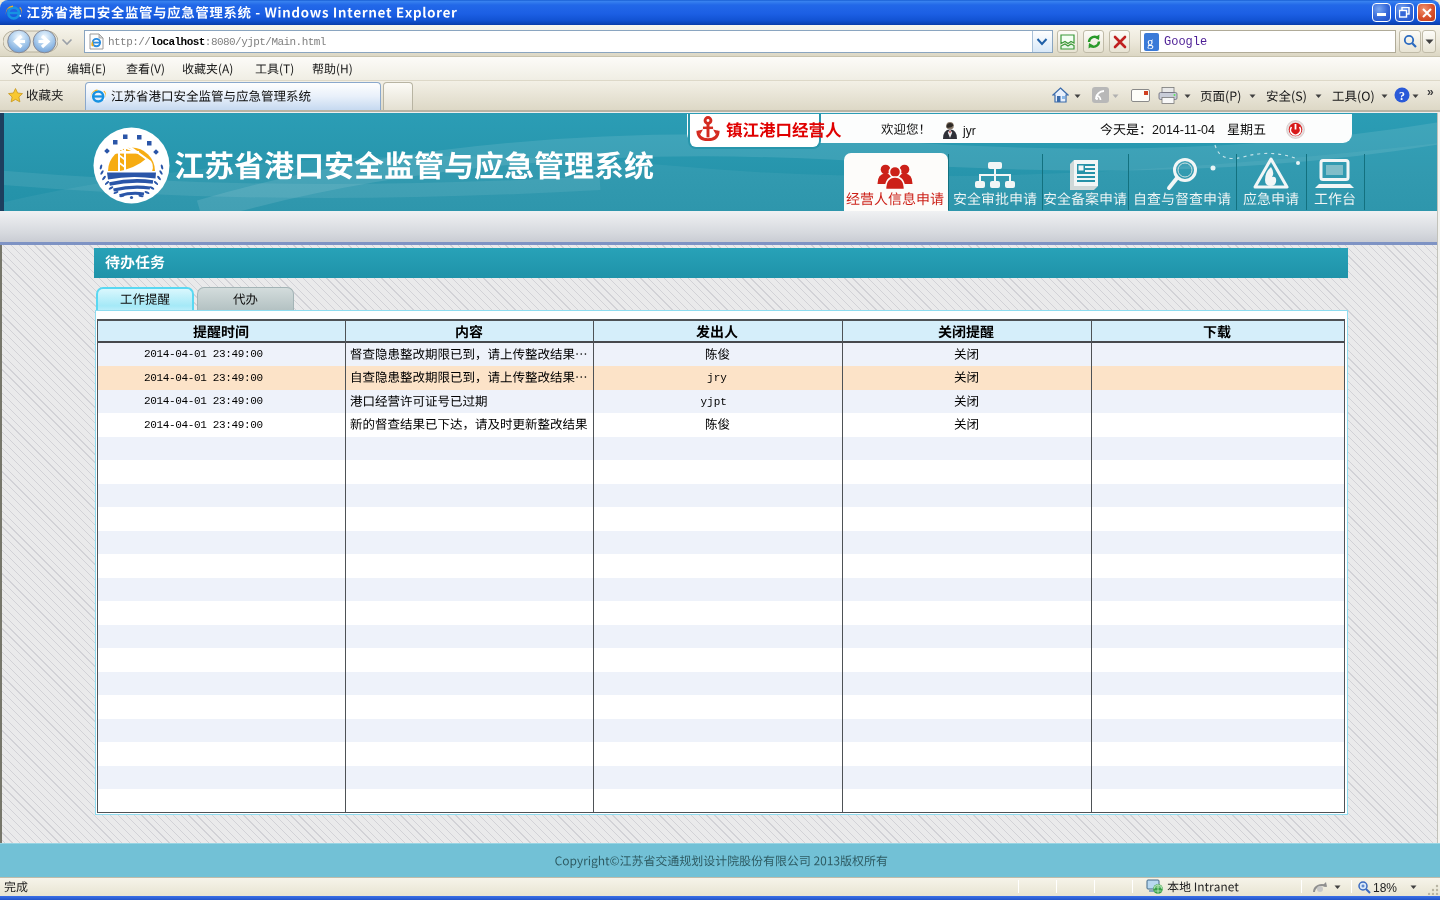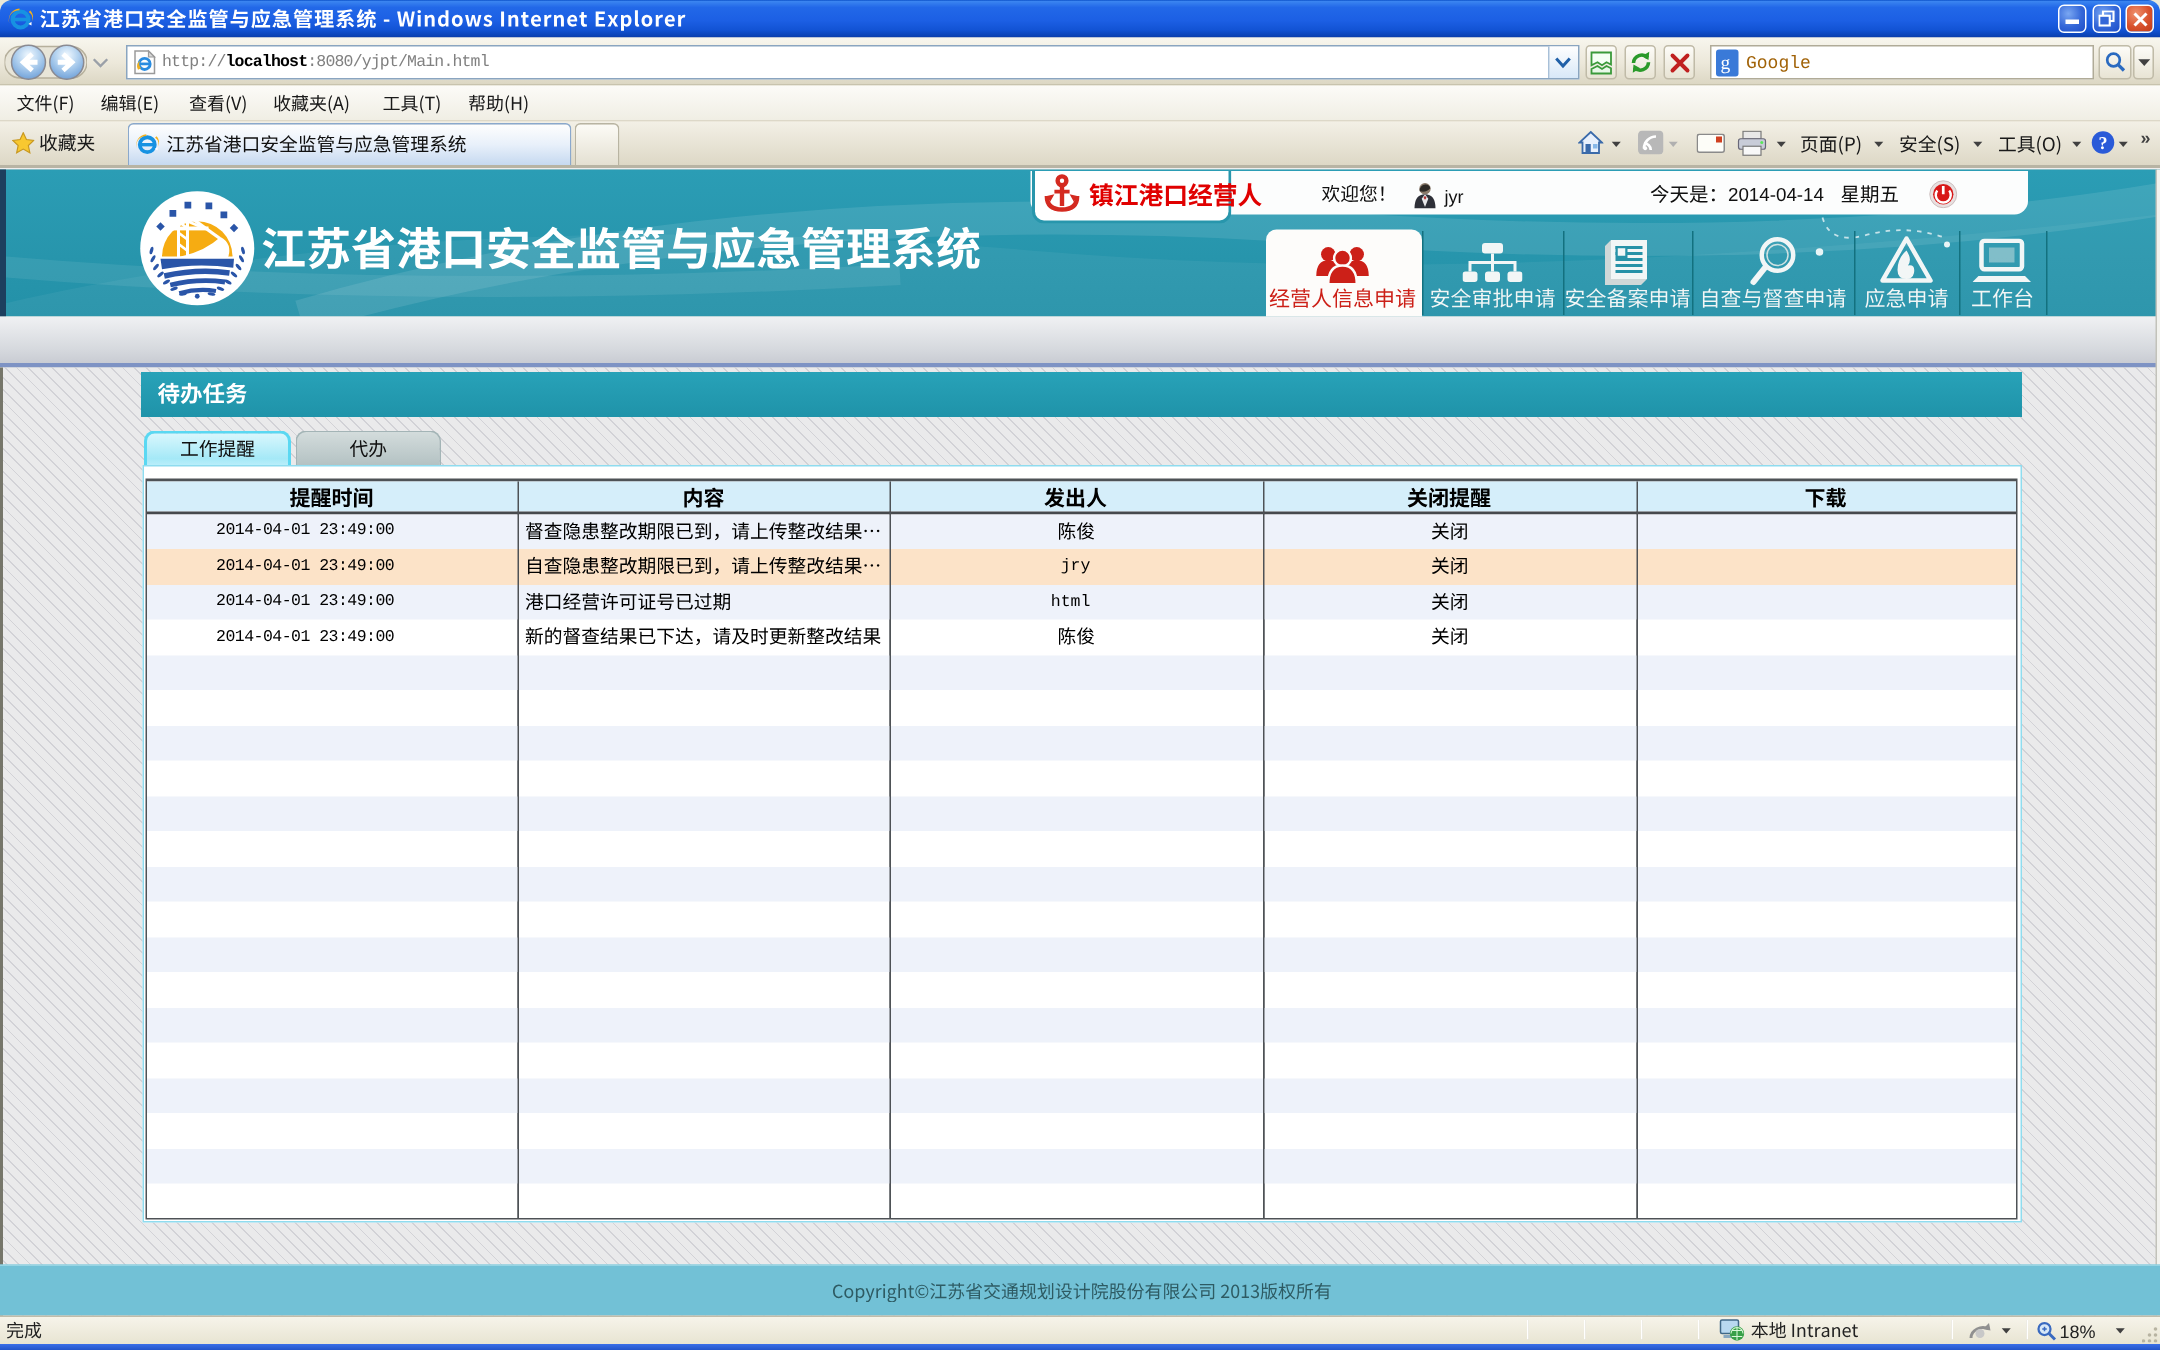--- a/index.html
+++ b/index.html
@@ -158,21 +158,21 @@
 <path d="M13.5 1.5 L13 7 L8.5 4.5 Z" fill="#2a9a2a"></path>
 <path d="M13 8.5 A5.5 5.5 0 0 1 3.5 12" fill="none" stroke="#2a9a2a" stroke-width="2.4"></path>
 <path d="M2.5 15.5 L3 10 L7.5 12.5 Z" fill="#2a9a2a"></path>
   </svg>
 <svg class="ab" style="left:1113px;top:35px" width="14" height="14" viewBox="0 0 14 14">
     <path d="M2 2 L12 12 M12 2 L2 12" stroke="#c02020" stroke-width="2.6" stroke-linecap="round"></path>
   </svg>
 <div class="ab" style="left:1140px;top:30px;width:256px;height:23px;background:#fff;border:1px solid #b0ab98"></div>
 <div class="ab" style="left:1143.5px;top:32.5px;width:15px;height:18px;background:#3a7ad8;border-radius:2px"></div>
 <div class="ab" style="left:1147px;top:33.5px;color:#fff;font-size:13px;font-family:'Liberation Serif',serif">g</div>
-<div class="ab mono" style="left:1164px;top:35px;font-size:12px;color:#a16207">Google</div>
+<div class="ab mono" style="left:1164px;top:35px;font-size:12px;color:#4c1d95">Google</div>
 <div class="ab" style="left:1399px;top:30px;width:22px;height:23px;background:linear-gradient(180deg,#fdfcf8,#e8e4d4);border:1px solid #c0bba8;border-radius:3px"></div>
 <div class="ab" style="left:1422px;top:30px;width:14px;height:23px;background:linear-gradient(180deg,#fdfcf8,#e8e4d4);border:1px solid #c0bba8;border-radius:3px"></div>
 <svg class="ab" style="left:1403px;top:34px" width="15" height="15" viewBox="0 0 15 15">
 <circle cx="6" cy="6" r="4.2" fill="none" stroke="#2a6ac0" stroke-width="1.8"></circle>
     <path d="M9.2 9.2 L13 13" stroke="#2a6ac0" stroke-width="2.2"></path>
   </svg>
 <svg class="ab" style="left:1425px;top:39px" width="9" height="6" viewBox="0 0 9 6">
     <path d="M0.5 0.5 L4.5 5 L8.5 0.5" fill="#404040"></path>
   </svg>
 <div id="menubar"></div>
@@ -456,21 +456,21 @@
   </svg>
 <div class="ab" style="left:963px;top:124px;font-size:12px;color:#111">jyr</div>
 <div class="ab" style="left:1100.0px;top:122.8px">
     <svg class="tr " width="52.0" height="14.6" viewBox="0 -860 4000.0 1120" style="width:52.0px;height:14.6px" fill="#111">
       <path transform="translate(0.0 0) scale(1 -1)" d="M161 348H783V272H161ZM390 533 441 579Q474 556 510 528Q547 499 580 470Q614 442 635 420L580 367Q561 390 529 419Q497 448 460 478Q423 509 390 533ZM531 806Q568 759 619 712Q670 666 728 622Q787 579 848 543Q909 507 965 482Q955 474 944 462Q933 450 923 438Q913 425 906 415Q851 443 790 483Q730 523 671 570Q612 618 560 670Q507 721 467 773ZM495 847 567 813Q511 730 436 655Q360 580 272 518Q184 455 92 408Q83 424 67 442Q51 461 35 475Q126 515 212 574Q298 632 372 702Q445 772 495 847ZM773 348H787L801 352L859 324Q828 282 789 232Q750 181 707 127Q664 73 621 19Q578 -35 538 -83L461 -48Q502 0 546 53Q590 106 632 158Q675 211 712 258Q748 305 773 339Z"></path>
       <path transform="translate(1000.0 0) scale(1 -1)" d="M542 418Q591 261 697 149Q803 37 966 -10Q958 -18 948 -30Q938 -41 930 -54Q921 -67 915 -77Q803 -40 718 27Q632 94 572 188Q511 282 473 400ZM102 763H894V687H102ZM66 455H937V379H66ZM454 737H533V568Q533 506 525 438Q517 369 493 299Q469 229 420 162Q372 94 292 33Q211 -28 91 -78Q86 -69 78 -57Q69 -45 60 -34Q50 -22 42 -15Q155 31 230 87Q306 143 350 204Q395 265 418 328Q440 391 447 452Q454 514 454 568Z"></path>
       <path transform="translate(2000.0 0) scale(1 -1)" d="M59 399H943V332H59ZM503 220H878V154H503ZM471 369H546V-10H471ZM274 207Q305 125 358 83Q412 41 489 26Q566 11 664 11Q675 11 704 11Q733 11 770 11Q808 11 846 11Q884 11 916 11Q947 11 963 12Q957 3 952 -10Q946 -23 942 -36Q938 -50 935 -60H875H661Q573 -60 503 -50Q433 -40 378 -14Q323 12 282 60Q242 108 212 184ZM231 299 306 289Q282 164 228 71Q175 -22 92 -81Q87 -74 77 -64Q67 -54 56 -44Q44 -34 35 -29Q115 23 164 106Q212 190 231 299ZM236 607V525H757V607ZM236 742V661H757V742ZM164 799H833V468H164Z"></path>
       <path transform="translate(3000.0 0) scale(1 -1)" d="M250 486Q220 486 197 506Q174 526 174 560Q174 595 197 616Q220 636 250 636Q280 636 303 616Q326 595 326 560Q326 526 303 506Q280 486 250 486ZM250 -4Q220 -4 197 16Q174 37 174 71Q174 105 197 126Q220 146 250 146Q280 146 303 126Q326 105 326 71Q326 37 303 16Q280 -4 250 -4Z"></path>
     </svg>
   </div>
-<div class="ab" style="left:1152px;top:123px;font-size:12.5px;color:#111">2014-04-14</div>
+<div class="ab" style="left:1152px;top:123px;font-size:12.5px;color:#111">2014-11-04</div>
 <div class="ab" style="left:1227.0px;top:122.8px">
     <svg class="tr " width="39.0" height="14.6" viewBox="0 -860 3000.0 1120" style="width:39.0px;height:14.6px" fill="#111">
       <path transform="translate(0.0 0) scale(1 -1)" d="M182 182H832V121H182ZM203 341H874V277H203ZM65 12H937V-54H65ZM462 422H540V-33H462ZM242 594V504H758V594ZM242 739V651H758V739ZM169 799H835V444H169ZM233 443 307 422Q284 373 252 326Q220 279 184 238Q149 197 113 165Q106 172 94 181Q83 190 71 198Q59 207 50 212Q105 255 154 316Q203 377 233 443Z"></path>
       <path transform="translate(1000.0 0) scale(1 -1)" d="M611 790H888V722H611ZM611 561H888V494H611ZM610 328H890V260H610ZM855 790H927V16Q927 -16 919 -34Q911 -53 889 -62Q868 -71 832 -74Q795 -76 740 -76Q738 -61 731 -40Q724 -18 716 -3Q756 -5 790 -5Q824 -5 835 -4Q846 -3 850 1Q855 5 855 17ZM580 790H650V427Q650 370 646 303Q643 236 633 167Q623 98 602 34Q582 -31 548 -84Q542 -78 531 -69Q520 -60 508 -52Q497 -45 488 -41Q530 26 550 107Q569 188 574 272Q580 355 580 427ZM52 707H531V640H52ZM169 551H423V491H169ZM170 393H424V332H170ZM38 231H531V164H38ZM137 828H205V204H137ZM387 828H457V204H387ZM178 143 249 123Q222 66 182 12Q141 -43 101 -80Q94 -74 83 -66Q72 -57 60 -49Q49 -41 39 -36Q81 -2 118 45Q155 92 178 143ZM321 112 379 143Q399 120 420 94Q440 67 458 41Q476 15 486 -6L424 -42Q416 -21 398 6Q381 32 361 60Q341 89 321 112Z"></path>
       <path transform="translate(2000.0 0) scale(1 -1)" d="M120 743H875V669H120ZM56 49H946V-25H56ZM412 717H495Q483 631 468 534Q452 438 436 341Q420 244 404 158Q389 72 375 6L293 7Q308 73 324 161Q341 249 358 346Q374 442 388 538Q402 634 412 717ZM175 451H728V378H175ZM699 451H707L721 455L779 449Q776 402 772 346Q767 290 761 230Q755 169 748 110Q742 52 736 0L658 6Q665 58 672 118Q678 178 683 238Q688 299 692 352Q696 405 699 441Z"></path>
     </svg>
   </div>
 <svg class="ab" style="left:1286px;top:120px" width="19" height="19" viewBox="0 0 19 19">
 <circle cx="9.5" cy="9.5" r="9" fill="#e8e0e0" stroke="#c0b0b0" stroke-width="0.5"></circle>
 <circle cx="9.5" cy="9.5" r="6.8" fill="#d81818"></circle>
@@ -755,21 +755,21 @@
       <path transform="translate(3000.0 0) scale(1 -1)" d="M311 410V321H698V410ZM240 464H772V267H240ZM169 203H848V-81H774V137H241V-83H169ZM207 19H808V-44H207ZM90 589H918V395H846V529H160V395H90ZM62 756H941V688H62ZM283 840H356V618H283ZM639 840H714V618H639Z"></path>
       <path transform="translate(4000.0 0) scale(1 -1)" d="M488 840 562 829Q541 718 504 620Q468 521 420 454Q412 459 400 466Q387 472 374 478Q360 484 351 488Q385 530 411 586Q437 642 456 707Q476 772 488 840ZM356 363H960V291H356ZM471 678H923V606H471ZM628 658H704V-79H628ZM120 766 168 811Q195 789 224 762Q254 735 280 708Q307 682 322 662L272 609Q256 631 230 658Q204 686 176 714Q147 743 120 766ZM44 528H232V456H44ZM207 -50 195 19 217 50 386 161Q390 147 396 128Q402 110 407 99Q347 57 310 30Q272 4 252 -11Q232 -26 222 -34Q213 -43 207 -50ZM207 -50Q204 -41 197 -28Q190 -15 182 -2Q174 11 167 19Q179 27 192 44Q204 62 204 93V528H277V26Q277 26 266 18Q256 10 242 -2Q228 -14 218 -26Q207 -39 207 -50Z"></path>
       <path transform="translate(5000.0 0) scale(1 -1)" d="M747 747H825V28Q825 -12 814 -34Q802 -55 772 -65Q743 -75 690 -76Q638 -78 563 -78Q561 -67 556 -52Q550 -38 544 -23Q538 -8 532 3Q572 1 610 0Q649 0 678 0Q706 0 718 0Q734 2 740 8Q747 13 747 29ZM158 547H231V93H158ZM189 547H568V173H189V245H494V475H189ZM56 769H948V694H56Z"></path>
       <path transform="translate(6000.0 0) scale(1 -1)" d="M647 743H724V-7H647ZM438 512H512V-12H438ZM675 431H922V360H675ZM386 763H940V693H386ZM352 30H962V-40H352ZM102 769 151 814Q179 793 209 766Q239 740 266 714Q293 688 309 667L257 615Q241 636 214 663Q188 690 158 718Q129 745 102 769ZM181 -52 166 20 185 52 364 188Q368 179 374 166Q379 154 384 142Q390 131 394 124Q330 73 290 42Q250 11 228 -6Q207 -24 197 -34Q187 -44 181 -52ZM50 526H235V454H50ZM181 -52Q177 -44 168 -34Q160 -24 151 -15Q142 -6 135 -1Q144 7 158 22Q171 38 181 60Q191 81 191 107V526H264V56Q264 56 256 48Q247 40 234 27Q222 14 210 -1Q198 -16 190 -30Q181 -43 181 -52Z"></path>
       <path transform="translate(7000.0 0) scale(1 -1)" d="M260 732V596H736V732ZM185 799H815V530H185ZM63 440H933V371H63ZM249 259H759V191H249ZM736 259H816Q816 259 815 253Q814 247 814 239Q813 231 812 225Q800 141 787 86Q774 31 760 -1Q745 -33 726 -50Q708 -65 688 -70Q668 -76 639 -77Q614 -78 568 -78Q522 -77 470 -74Q468 -57 461 -38Q454 -18 444 -2Q497 -7 546 -8Q594 -10 615 -10Q633 -10 644 -8Q655 -7 663 -1Q678 11 690 40Q703 68 714 120Q725 171 736 249ZM281 410 361 399Q350 364 338 326Q326 288 313 253Q300 218 290 191H203Q216 221 230 258Q244 296 258 336Q271 375 281 410Z"></path>
       <path transform="translate(8000.0 0) scale(1 -1)" d="M146 605H222V101Q222 69 232 52Q243 35 272 28Q300 22 355 22Q370 22 407 22Q444 22 492 22Q539 22 588 22Q636 22 676 22Q715 22 736 22Q777 22 802 30Q828 38 842 60Q856 81 864 120Q871 158 876 218Q886 211 900 205Q913 199 927 194Q941 189 952 187Q945 118 933 72Q921 26 898 -1Q876 -28 836 -40Q797 -52 735 -52Q725 -52 696 -52Q668 -52 628 -52Q589 -52 546 -52Q503 -52 464 -52Q425 -52 397 -52Q369 -52 359 -52Q278 -52 231 -39Q184 -26 165 7Q146 40 146 102ZM187 440H777V366H187ZM93 778H825V316H747V703H93Z"></path>
       <path transform="translate(9000.0 0) scale(1 -1)" d="M79 774 137 813Q165 788 194 758Q223 728 248 699Q274 670 290 646L227 602Q214 626 189 656Q164 686 136 717Q107 748 79 774ZM262 465V101H188V395H50V465ZM224 141Q241 141 256 132Q271 123 290 108Q309 94 336 76Q385 46 450 37Q515 28 599 28Q643 28 692 30Q740 31 789 34Q838 36 883 40Q928 43 964 47Q959 37 954 22Q949 7 946 -8Q942 -23 941 -34Q914 -36 872 -38Q829 -39 778 -40Q728 -41 680 -42Q633 -43 597 -43Q504 -43 438 -32Q372 -22 319 11Q288 31 264 51Q239 71 222 71Q206 71 184 54Q163 36 139 7Q115 -22 89 -57L37 14Q89 70 138 106Q186 141 224 141ZM332 660H935V589H332ZM720 837H796V192Q796 154 785 135Q774 116 747 107Q721 98 674 96Q627 93 557 93Q555 110 546 132Q538 154 530 170Q567 169 600 168Q634 167 658 168Q683 168 693 168Q708 169 714 174Q720 179 720 192ZM381 477 441 510Q467 480 494 444Q522 408 546 374Q570 340 584 313L521 275Q507 301 484 336Q461 372 434 409Q406 446 381 477Z"></path>
       <path transform="translate(10000.0 0) scale(1 -1)" d="M611 790H888V722H611ZM611 561H888V494H611ZM610 328H890V260H610ZM855 790H927V16Q927 -16 919 -34Q911 -53 889 -62Q868 -71 832 -74Q795 -76 740 -76Q738 -61 731 -40Q724 -18 716 -3Q756 -5 790 -5Q824 -5 835 -4Q846 -3 850 1Q855 5 855 17ZM580 790H650V427Q650 370 646 303Q643 236 633 167Q623 98 602 34Q582 -31 548 -84Q542 -78 531 -69Q520 -60 508 -52Q497 -45 488 -41Q530 26 550 107Q569 188 574 272Q580 355 580 427ZM52 707H531V640H52ZM169 551H423V491H169ZM170 393H424V332H170ZM38 231H531V164H38ZM137 828H205V204H137ZM387 828H457V204H387ZM178 143 249 123Q222 66 182 12Q141 -43 101 -80Q94 -74 83 -66Q72 -57 60 -49Q49 -41 39 -36Q81 -2 118 45Q155 92 178 143ZM321 112 379 143Q399 120 420 94Q440 67 458 41Q476 15 486 -6L424 -42Q416 -21 398 6Q381 32 361 60Q341 89 321 112Z"></path>
     </svg>
   </div>
-<div class="ab mono" style="left:700.5px;top:395.5px;font-size:11px;color:#000">html</div>
+<div class="ab mono" style="left:700.5px;top:395.5px;font-size:11px;color:#000">yjpt</div>
 <div class="ab" style="left:953.5px;top:394.9px">
     <svg class="tr " width="25.0" height="14.0" viewBox="0 -860 2000.0 1120" style="width:25.0px;height:14.0px" fill="#000">
       <path transform="translate(0.0 0) scale(1 -1)" d="M129 627H881V552H129ZM68 374H935V300H68ZM542 350Q577 263 636 193Q695 123 777 74Q859 24 960 -1Q952 -10 942 -22Q931 -35 922 -48Q913 -62 907 -74Q802 -42 719 14Q636 71 575 151Q514 231 474 331ZM711 836 792 809Q771 770 747 729Q723 688 698 650Q674 613 652 584L589 610Q610 640 633 680Q656 719 676 760Q697 802 711 836ZM224 799 287 831Q319 793 348 746Q378 698 392 663L324 626Q316 650 300 680Q284 710 264 742Q245 773 224 799ZM461 600H546V429Q546 380 538 326Q530 273 505 220Q480 166 432 113Q383 60 302 12Q222 -37 102 -79Q98 -70 89 -58Q80 -46 70 -34Q59 -21 48 -13Q163 26 238 69Q313 112 358 158Q403 205 425 252Q447 298 454 344Q461 389 461 430Z"></path>
       <path transform="translate(1000.0 0) scale(1 -1)" d="M242 512H781V441H242ZM563 646H641V100Q641 67 632 50Q622 32 598 23Q575 14 535 12Q495 10 435 10Q433 25 426 46Q418 67 410 83Q440 82 467 82Q494 81 514 81Q534 81 542 81Q554 82 558 86Q563 90 563 102ZM89 615H163V-80H89ZM104 793 162 829Q186 808 210 782Q235 757 256 732Q278 706 290 685L228 644Q217 665 196 690Q176 716 152 744Q128 771 104 793ZM355 785H882V715H355ZM839 785H913V15Q913 -16 904 -34Q896 -51 876 -60Q855 -69 821 -72Q787 -74 737 -73Q734 -59 728 -38Q721 -17 713 -3Q748 -4 779 -4Q810 -4 820 -4Q831 -3 835 1Q839 5 839 15ZM541 477 611 454Q553 348 460 258Q366 169 248 105Q243 113 234 122Q224 132 214 142Q205 151 196 157Q273 196 340 247Q406 298 458 357Q509 416 541 477Z"></path>
     </svg>
   </div>
 <div class="ab mono" style="left:144px;top:418.8px;font-size:11px;color:#000;letter-spacing:-0.35px">2014-04-01 23:49:00</div>
 <div class="ab" style="left:350.0px;top:418.4px">
     <svg class="tr " width="237.5" height="14.0" viewBox="0 -860 19000.0 1120" style="width:237.5px;height:14.0px" fill="#000">
       <path transform="translate(0.0 0) scale(1 -1)" d="M586 502H958V432H586ZM61 735H503V672H61ZM50 339H507V273H50ZM46 507H519V443H46ZM775 473H848V-75H775ZM126 651 187 665Q203 633 214 593Q226 553 230 525L165 507Q162 536 152 576Q141 617 126 651ZM377 667 447 652Q431 607 413 560Q395 514 379 481L318 495Q328 519 339 549Q350 579 360 610Q371 642 377 667ZM866 822 927 767Q879 749 820 734Q761 719 698 707Q635 695 577 687Q574 699 567 716Q560 732 553 744Q609 753 668 766Q726 778 778 792Q830 807 866 822ZM214 827 282 844Q300 814 318 777Q335 740 343 714L273 693Q266 720 249 758Q232 796 214 827ZM251 468H320V17Q320 -9 314 -24Q307 -38 290 -47Q273 -55 247 -57Q221 -59 184 -59Q183 -45 176 -27Q170 -9 162 5Q188 4 210 4Q231 4 239 5Q251 5 251 18ZM553 744H623V400Q623 346 620 284Q616 222 605 159Q594 96 574 37Q553 -22 518 -71Q513 -63 502 -54Q491 -46 480 -38Q469 -29 460 -25Q503 35 522 108Q542 182 548 258Q553 334 553 400ZM360 213 411 240Q436 203 460 158Q484 114 495 83L442 51Q430 84 406 130Q383 176 360 213ZM135 235 196 220Q179 168 152 117Q124 66 94 30Q85 38 69 50Q53 61 41 68Q71 101 96 145Q120 189 135 235Z"></path>

